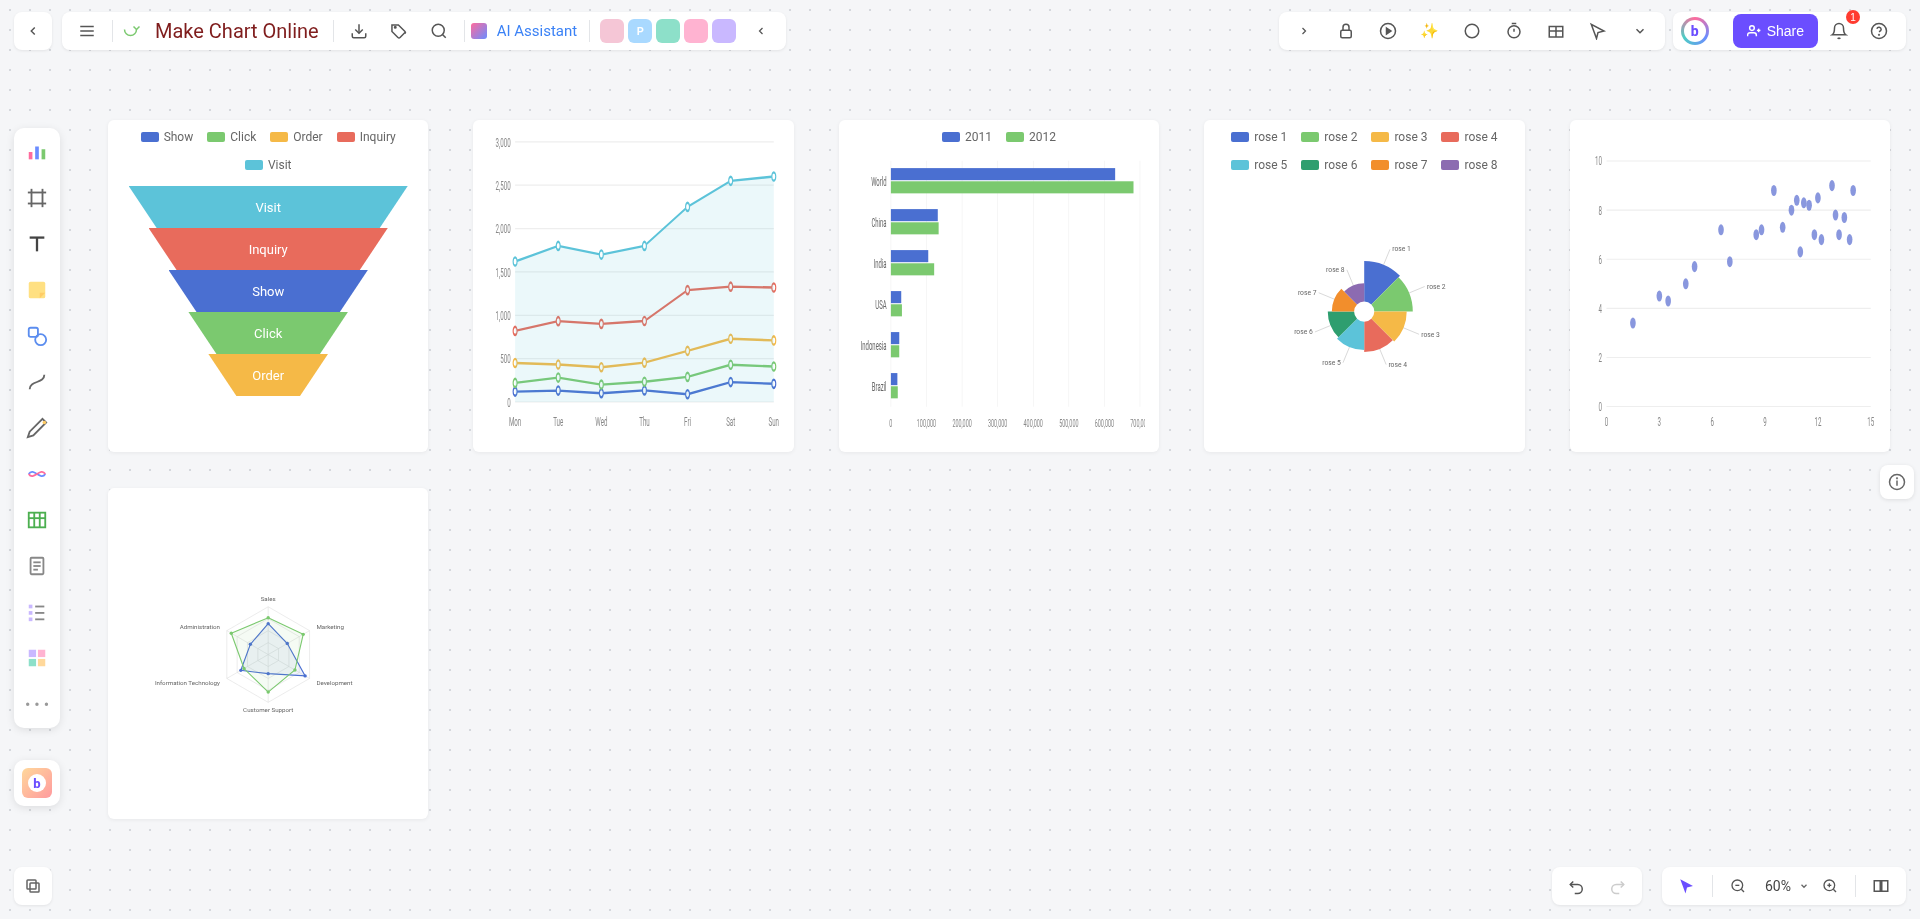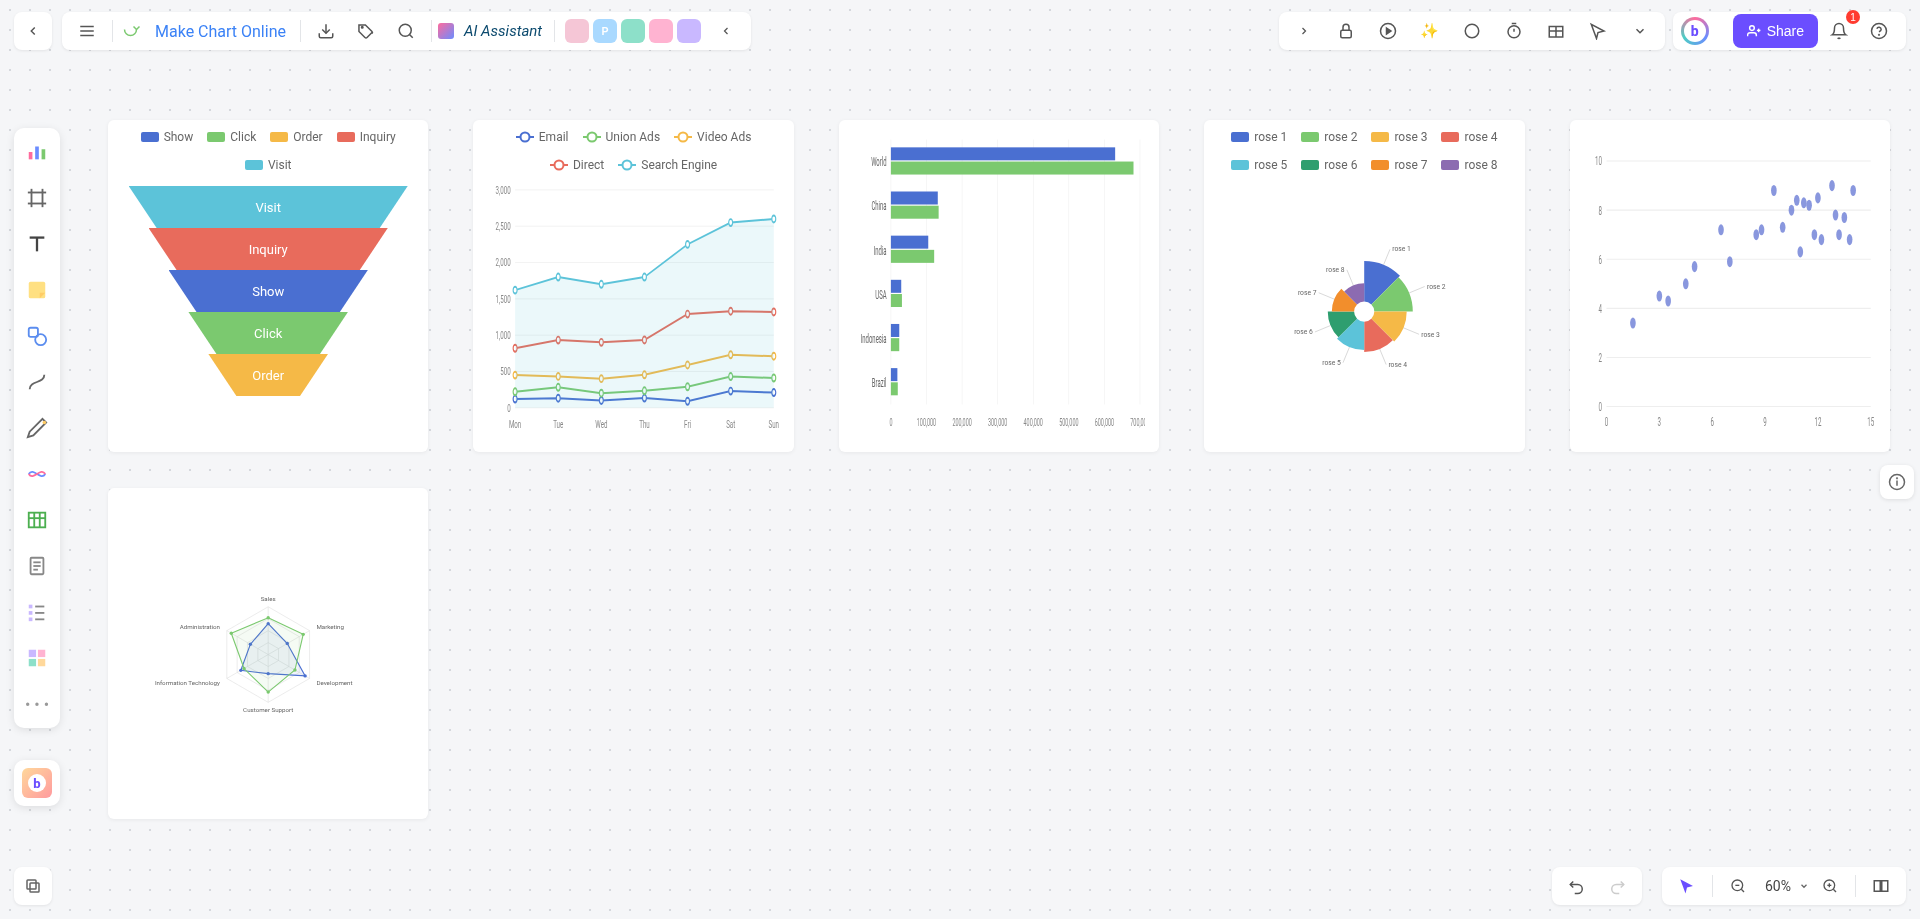--- a/index.html
+++ b/index.html
@@ -4,22 +4,22 @@
 <style>
 * { box-sizing: border-box; margin: 0; padding: 0; }
 body { font-family: -apple-system, BlinkMacSystemFont, "Segoe UI", Roboto, sans-serif; background: #f5f6f8; width: 1920px; height: 919px; overflow: hidden; position: relative; }
 .dots-bg { position: absolute; inset: 0; background-image: radial-gradient(circle, #d5d8dd 1px, transparent 1px); background-size: 20px 20px; z-index: 0; }
 
 
 .top-bar { position: absolute; top: 12px; left: 14px; height: 38px; display: flex; align-items: center; z-index: 10; }
 .btn { background: #fff; border: none; border-radius: 8px; height: 38px; min-width: 38px; display: inline-flex; align-items: center; justify-content: center; cursor: pointer; color: #555; font-size: 15px; }
 .pill { background: #fff; border-radius: 8px; box-shadow: 0 1px 3px rgba(0,0,0,0.08); display: flex; align-items: center; padding: 0 6px; height: 38px; gap: 2px; }
 .sep { width: 1px; height: 22px; background: #e3e5e8; margin: 0 4px; }
-.title-text { font-size: 16px; color: #3b82f6; padding: 0 8px; white-space: nowrap; }
-.ai-label { font-size: 15px; color: #0c4a6e; padding: 0 6px; font-style: italic; }
+.title-text { font-size: 20px; color: #7f1d1d; padding: 0 8px; white-space: nowrap; }
+.ai-label { font-size: 15px; color: #3b82f6; padding: 0 6px; }
 .ai-icon { width: 16px; height: 16px; background: linear-gradient(135deg,#ff6b9d,#6b8cff); border-radius: 3px; margin-right: 2px; }
 .mini-avatars { display: flex; align-items: center; gap: 4px; padding: 0 4px; }
 .mini-av { width: 24px; height: 24px; border-radius: 6px; display: flex; align-items: center; justify-content: center; font-size: 11px; color: #fff; font-weight: 600; }
 
 .top-right { position: absolute; top: 12px; right: 14px; height: 38px; display: flex; align-items: center; gap: 8px; z-index: 10; }
 .share-btn { background: #6b4eff; color: #fff; border: none; border-radius: 8px; height: 34px; padding: 0 14px; font-size: 14px; font-weight: 500; display: flex; align-items: center; gap: 6px; cursor: pointer; }
 .notif { position: relative; }
 .notif-badge { position: absolute; top: -2px; right: -2px; background: #ff3b30; color: #fff; font-size: 10px; width: 14px; height: 14px; border-radius: 50%; display: flex; align-items: center; justify-content: center; }
 .b-logo { width: 28px; height: 28px; border-radius: 50%; background: conic-gradient(#ff6b9d,#6b8cff,#4ecdc4,#ff6b9d); display: flex; align-items: center; justify-content: center; }
 .b-logo::after { content: "b"; color: #6b4eff; font-weight: 800; font-size: 14px; background: #fff; width: 22px; height: 22px; border-radius: 50%; display: flex; align-items: center; justify-content: center; }
@@ -333,42 +333,20 @@
     <div class="chart-body funnel" id="funnel-body">
         <div class="funnel-row" style="background: rgb(92, 195, 217); width: 95.4545%;">Visit</div>
         <div class="funnel-row" style="background: rgb(232, 107, 92); width: 81.8182%;">Inquiry</div>
         <div class="funnel-row" style="background: rgb(74, 111, 209); width: 68.1818%;">Show</div>
         <div class="funnel-row" style="background: rgb(123, 201, 111); width: 54.5455%;">Click</div>
         <div class="funnel-row" style="background: rgb(245, 185, 71); width: 40.9091%;">Order</div>
       </div>
   </div>
 
   <div class="card">
-    <div class="legend" id="legend-line">
-        <div class="legend-item">
-          <span class="swatch-line" style="background: rgb(74, 111, 209); color: rgb(74, 111, 209);"></span>
-          <span>Email</span>
-        </div>
-        <div class="legend-item">
-          <span class="swatch-line" style="background: rgb(123, 201, 111); color: rgb(123, 201, 111);"></span>
-          <span>Union Ads</span>
-        </div>
-        <div class="legend-item">
-          <span class="swatch-line" style="background: rgb(245, 185, 71); color: rgb(245, 185, 71);"></span>
-          <span>Video Ads</span>
-        </div>
-        <div class="legend-item">
-          <span class="swatch-line" style="background: rgb(232, 107, 92); color: rgb(232, 107, 92);"></span>
-          <span>Direct</span>
-        </div>
-        <div class="legend-item">
-          <span class="swatch-line" style="background: rgb(92, 195, 217); color: rgb(92, 195, 217);"></span>
-          <span>Search Engine</span>
-        </div>
-      </div>
     <div class="chart-body"><svg id="line-svg" width="100%" height="100%" viewBox="0 0 520 260" preserveAspectRatio="none">
           <line x1="50" x2="510" y1="230" y2="230" stroke="#eee"></line>
           <text x="42" y="234" text-anchor="end" font-size="11" fill="#888">0</text>
           <line x1="50" x2="510" y1="193.33333333333334" y2="193.33333333333334" stroke="#eee"></line>
           <text x="42" y="197.33333333333334" text-anchor="end" font-size="11" fill="#888">500</text>
           <line x1="50" x2="510" y1="156.66666666666669" y2="156.66666666666669" stroke="#eee"></line>
           <text x="42" y="160.66666666666669" text-anchor="end" font-size="11" fill="#888">1,000</text>
           <line x1="50" x2="510" y1="120" y2="120" stroke="#eee"></line>
           <text x="42" y="124" text-anchor="end" font-size="11" fill="#888">1,500</text>
           <line x1="50" x2="510" y1="83.33333333333334" y2="83.33333333333334" stroke="#eee"></line>
@@ -422,20 +400,30 @@
           <circle cx="126.66666666666666" cy="98" r="3.5" fill="#fff" stroke="#5cc3d9" stroke-width="2"></circle>
           <circle cx="203.33333333333331" cy="105.33333333333334" r="3.5" fill="#fff" stroke="#5cc3d9" stroke-width="2"></circle>
           <circle cx="280" cy="98" r="3.5" fill="#fff" stroke="#5cc3d9" stroke-width="2"></circle>
           <circle cx="356.66666666666663" cy="65" r="3.5" fill="#fff" stroke="#5cc3d9" stroke-width="2"></circle>
           <circle cx="433.33333333333337" cy="43" r="3.5" fill="#fff" stroke="#5cc3d9" stroke-width="2"></circle>
           <circle cx="510" cy="39.333333333333314" r="3.5" fill="#fff" stroke="#5cc3d9" stroke-width="2"></circle>
         </svg></div>
   </div>
 
   <div class="card">
+    <div class="legend" id="legend-hbar">
+        <div class="legend-item">
+          <span class="swatch" style="background: rgb(74, 111, 209);"></span>
+          <span>2011</span>
+        </div>
+        <div class="legend-item">
+          <span class="swatch" style="background: rgb(123, 201, 111);"></span>
+          <span>2012</span>
+        </div>
+      </div>
     <div class="chart-body"><svg id="hbar-svg" width="100%" height="100%" viewBox="0 0 540 260" preserveAspectRatio="none">
           <line x1="70" x2="70" y1="8" y2="232" stroke="#eee"></line>
           <text x="70" y="250" text-anchor="middle" font-size="10" fill="#888">0</text>
           <line x1="135.71428571428572" x2="135.71428571428572" y1="8" y2="232" stroke="#eee"></line>
           <text x="135.71428571428572" y="250" text-anchor="middle" font-size="10" fill="#888">100,000</text>
           <line x1="201.42857142857142" x2="201.42857142857142" y1="8" y2="232" stroke="#eee"></line>
           <text x="201.42857142857142" y="250" text-anchor="middle" font-size="10" fill="#888">200,000</text>
           <line x1="267.1428571428571" x2="267.1428571428571" y1="8" y2="232" stroke="#eee"></line>
           <text x="267.1428571428571" y="250" text-anchor="middle" font-size="10" fill="#888">300,000</text>
           <line x1="332.85714285714283" x2="332.85714285714283" y1="8" y2="232" stroke="#eee"></line>

